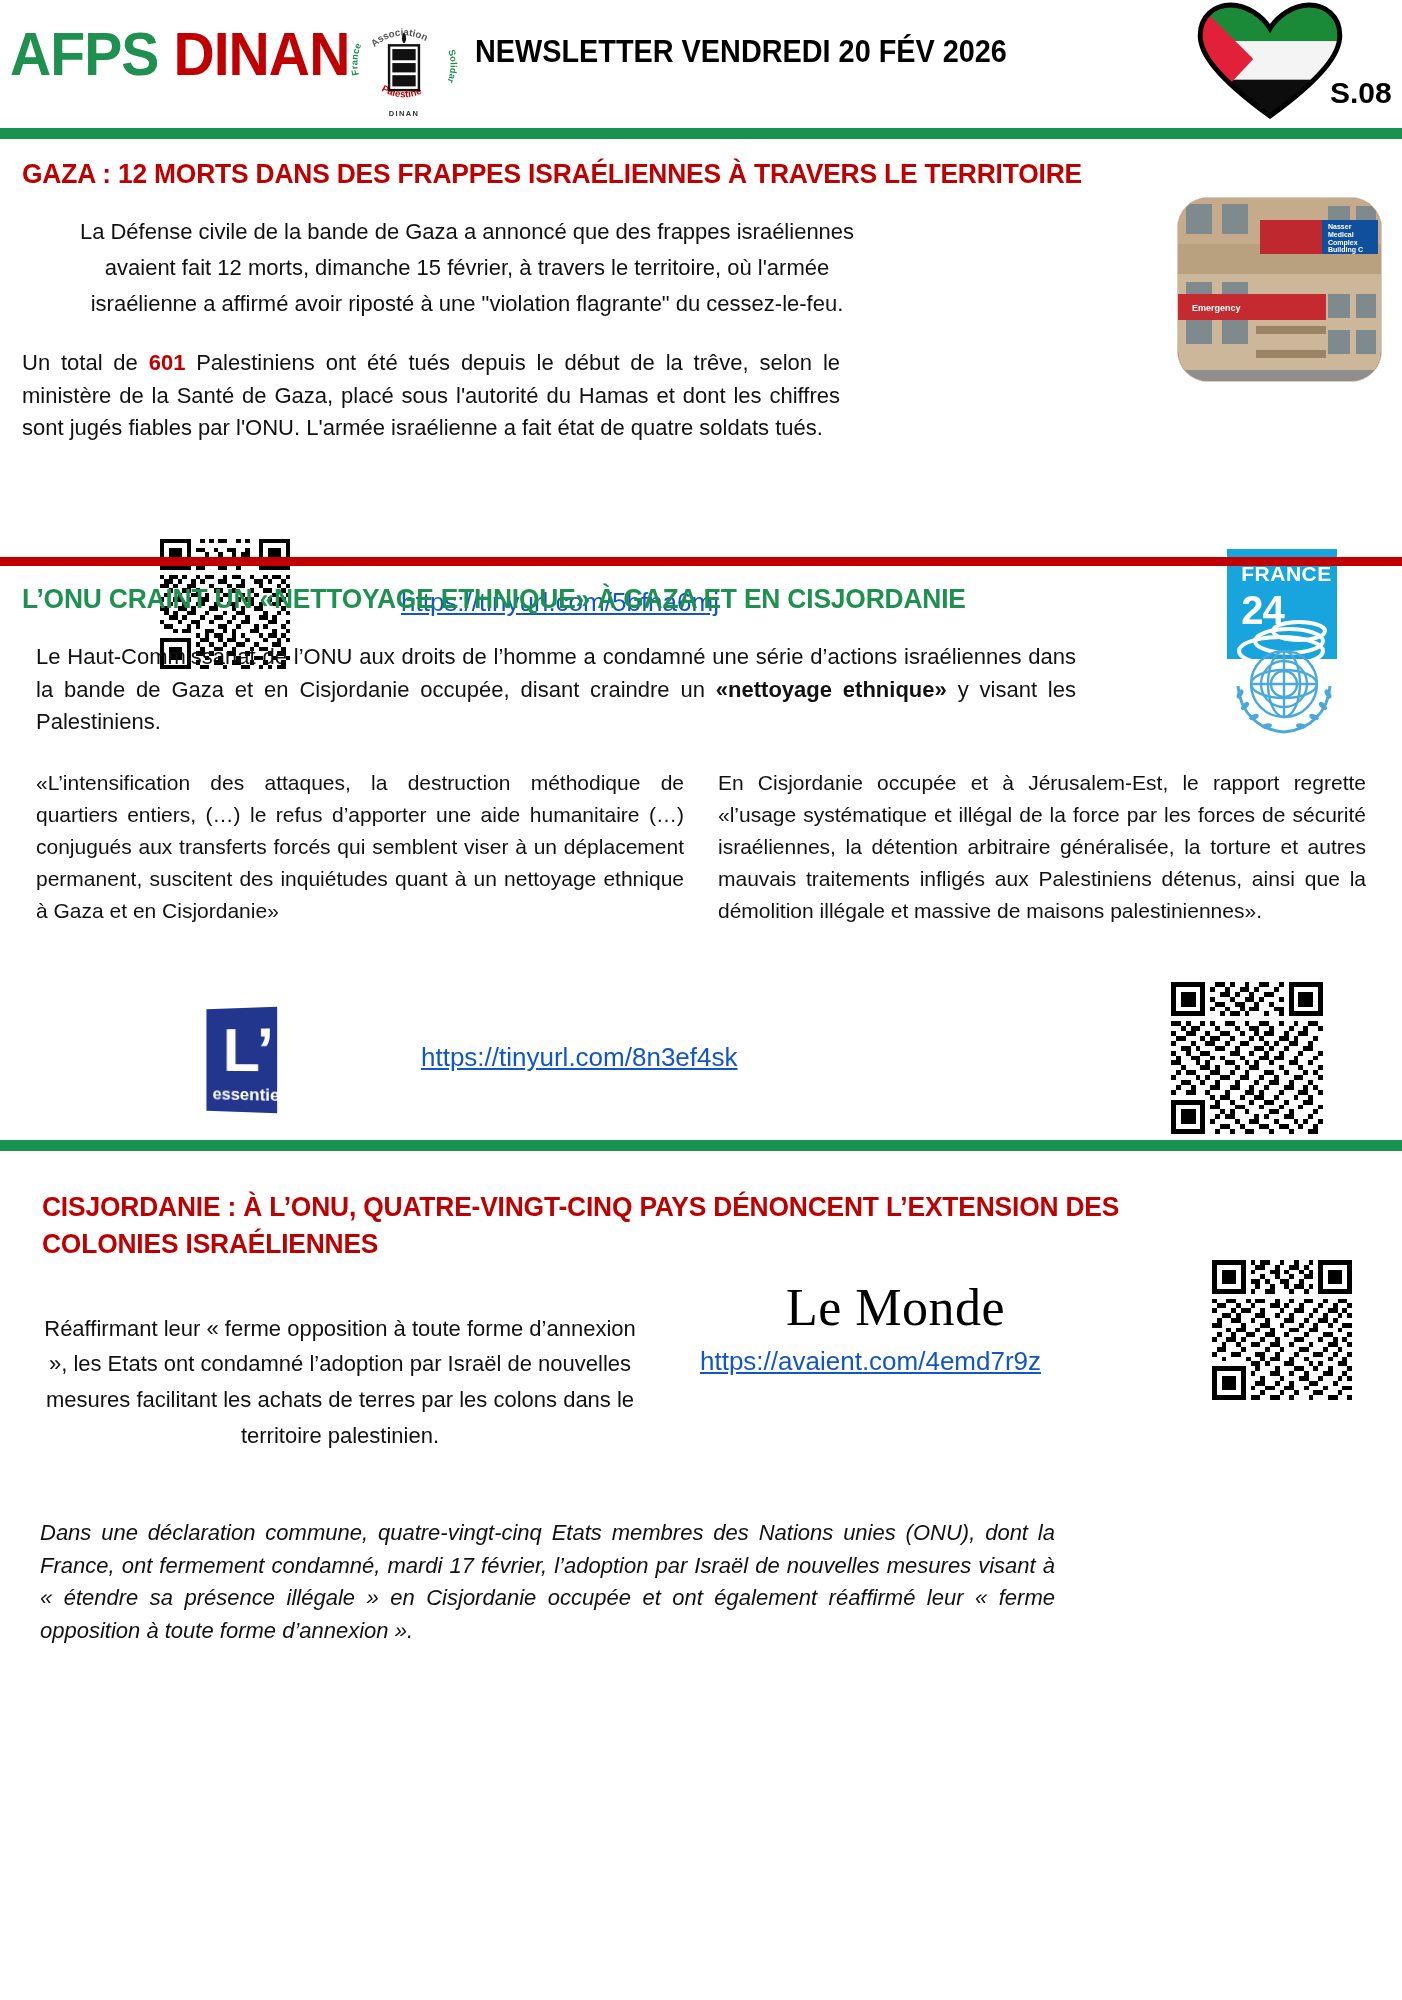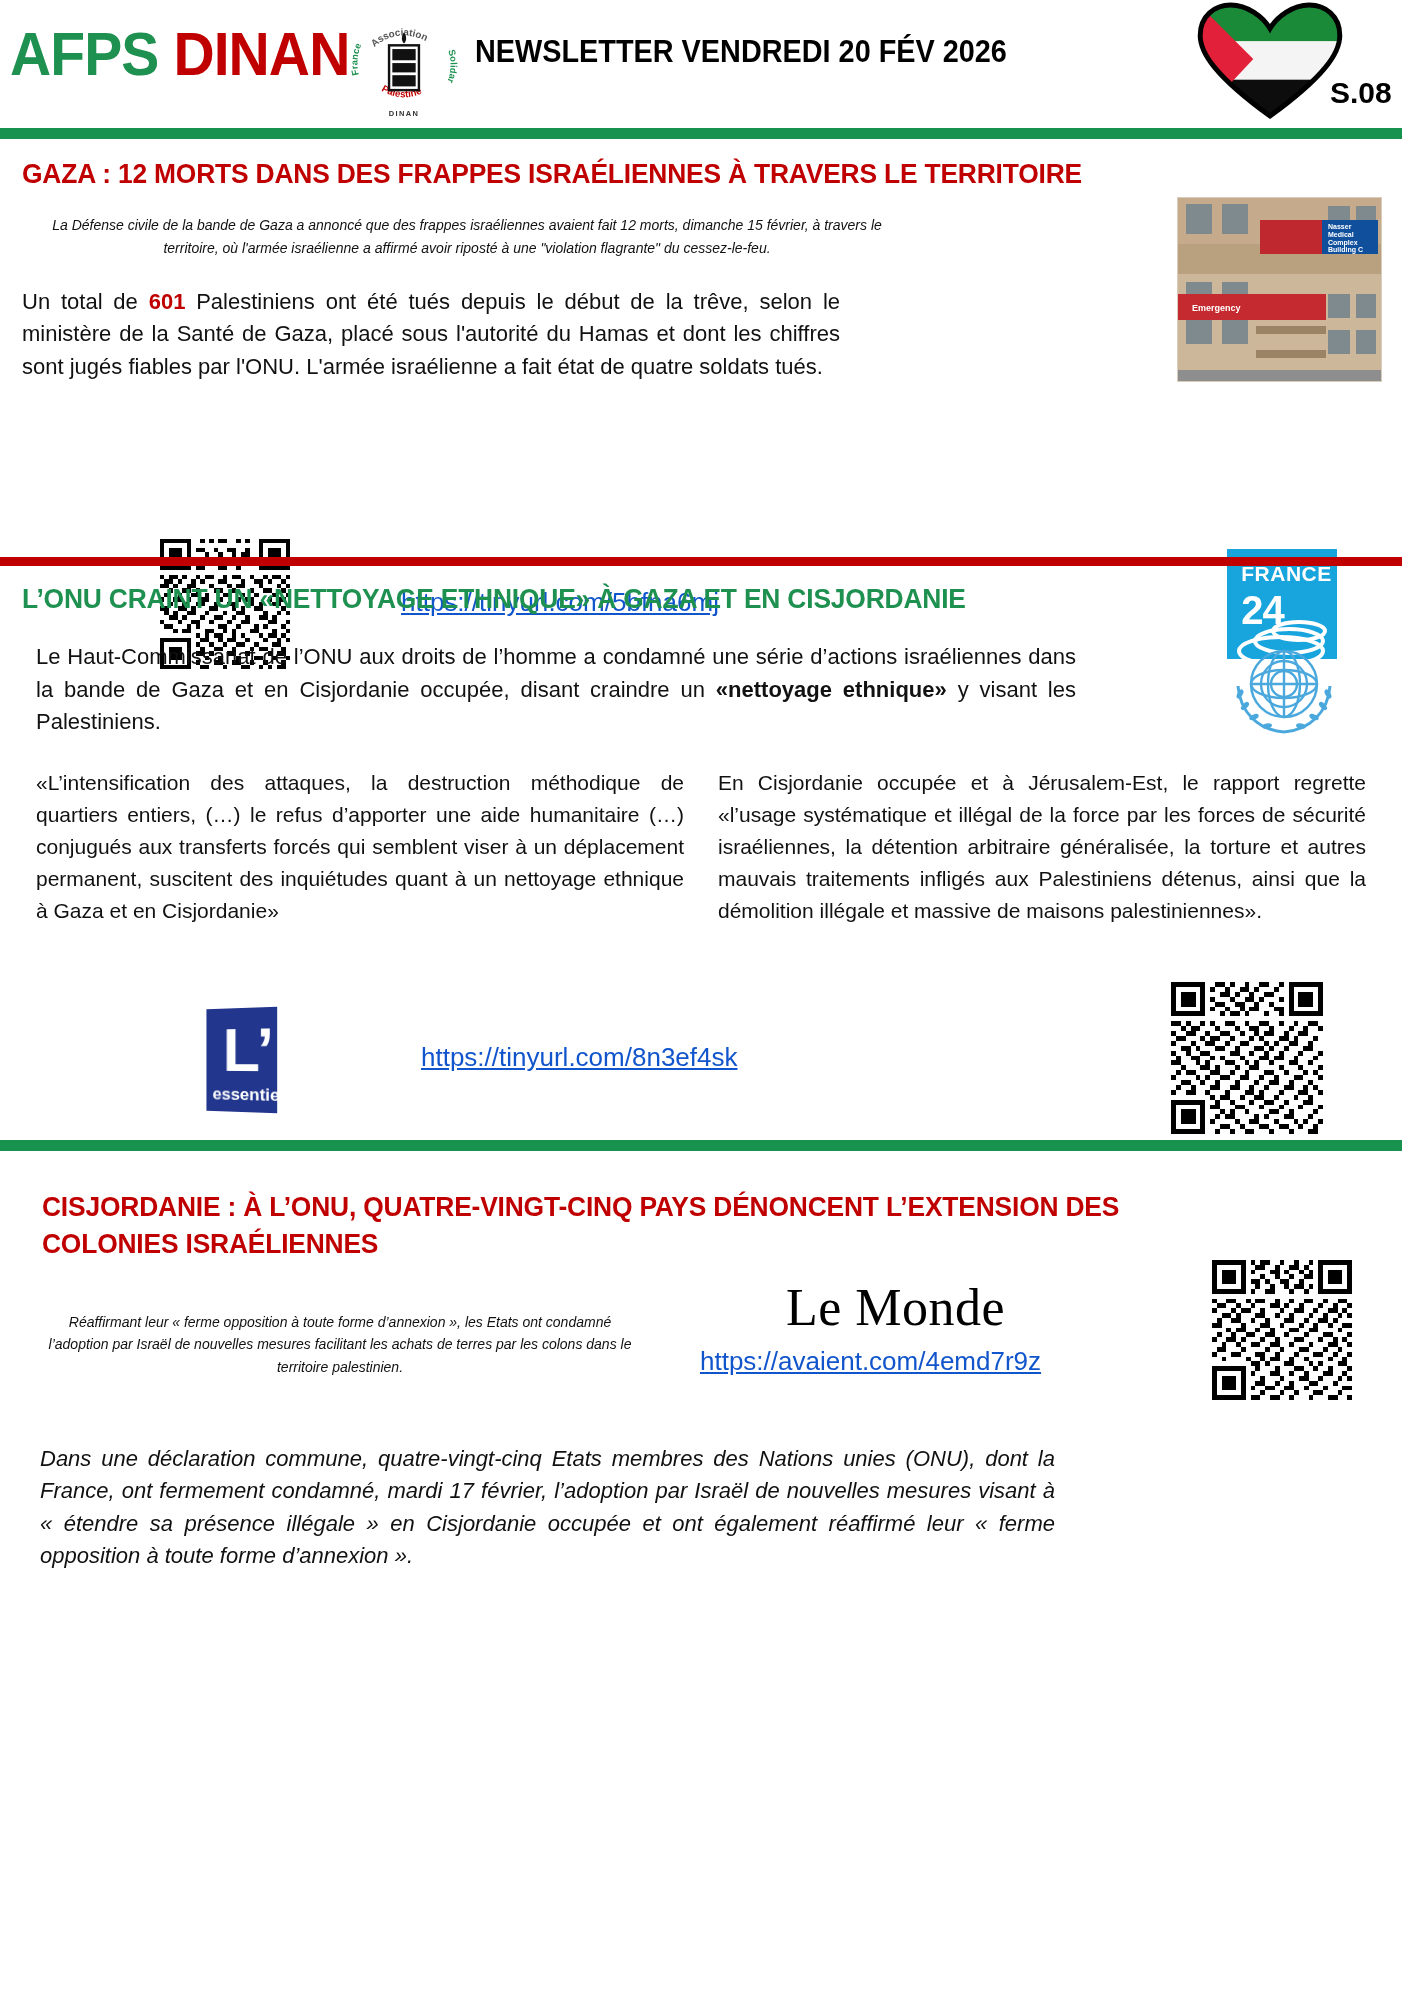--- a/index.html
+++ b/index.html
@@ -77,22 +77,21 @@
     line-height: 1.36;
     transform: scaleX(0.96);
     transform-origin: left top;
     white-space: nowrap;
   }
   h2.headline.multi { white-space: normal; }
   h2.red   { color: #c00000; }
   h2.green { color: #1e9150; }
 
   .lede {
-    font-style: italic;
-    font-size: 14px;
+    font-size: 22px;
     line-height: 1.62;
     text-align: center;
     color: #111;
     font-family: "Liberation Sans", sans-serif;
   }
 
   p.body {
     font-size: 22px;
     line-height: 1.48;
     text-align: justify;
@@ -122,20 +121,21 @@
   }
 
   
   .qr { background:#fff; display:block; }
 
   
   .photo {
     position: relative;
     overflow: hidden;
     background: #b91c1c;
+    border-radius: 31px;
   }
 
   
   .f24 {
     background: #18a4dd;
     position: relative;
     overflow: hidden;
   }
   .f24 .t1 {
     position:absolute; left:13%; top:12%;

